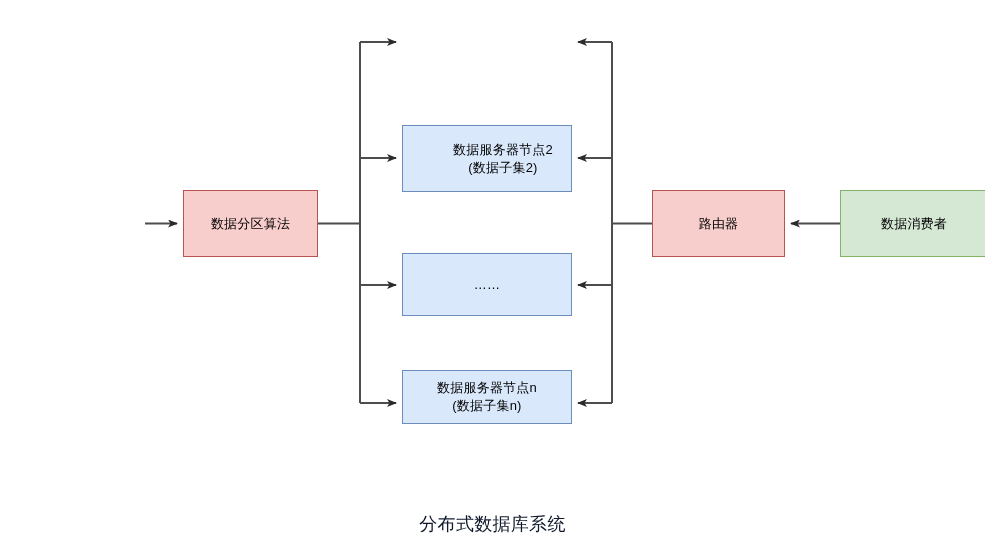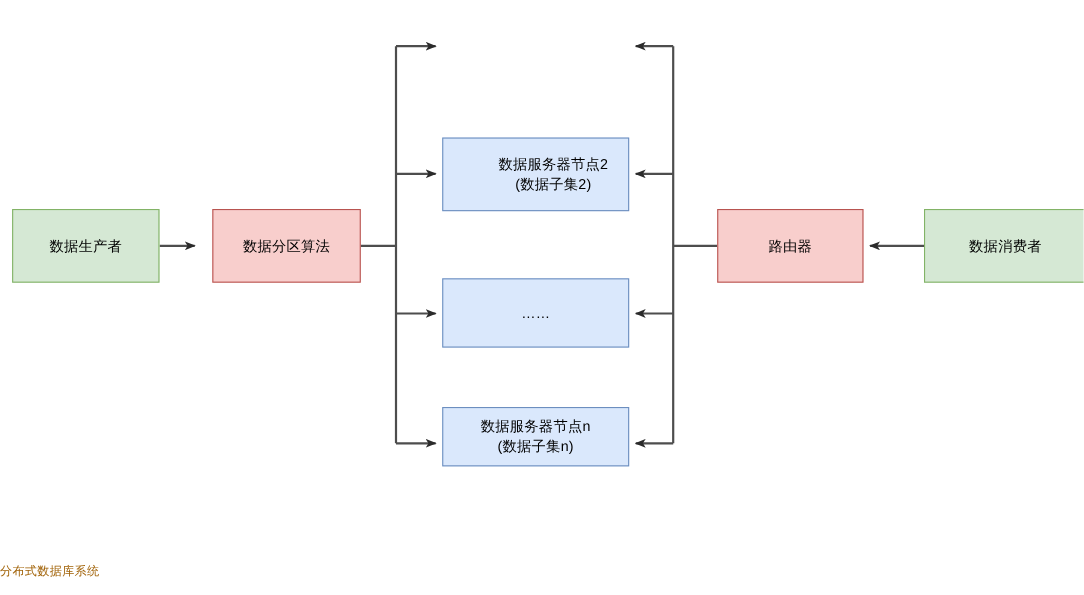--- a/index.html
+++ b/index.html
@@ -53,22 +53,23 @@
     border: 1px solid #6c8ebf;
   }
   .node-label {
     display: block;
     width: 100%;
     white-space: pre-line;
   }
   .caption {
     position: absolute;
     width: 100%;
-    font-size: 11px;
-    color: #a16207;
+    text-align: center;
+    font-size: 18px;
+    color: #0f172a;
     letter-spacing: 0.3px;
   }
 </style>
 </head>
 <body>
 
 <div id="diagram-canvas">
 
   <svg class="edges" viewBox="0 0 985 541" width="985" height="541" xmlns="http://www.w3.org/2000/svg">
     <defs>
@@ -106,25 +107,22 @@
 
       <path d="M612,285 L578,285" marker-end="url(#arrow-left)"></path>
 
       <path d="M612,403 L578,403" marker-end="url(#arrow-left)"></path>
 
       <path d="M840,223.5 L791,223.5" marker-end="url(#arrow-left)"></path>
 
     </g>
   </svg>
 
-  <div class="node node-green" style="left:11px; top:190px; width:134px; height:67px;">
-    <span class="node-label">数据生产者</span>
-  </div>
 
-  <div class="node node-pink" style="left:183px; top:190px; width:135px; height:67px;margin-left:10px;">
+  <div class="node node-pink" style="left:183px; top:190px; width:135px; height:67px;">
     <span class="node-label">数据分区算法</span>
   </div>
 
 
   <div class="node node-blue" style="left:402px; top:125px; width:170px; height:67px;padding-left:32px;">
     <span class="node-label">数据服务器节点2
 (数据子集2)</span>
   </div>
 
   <div class="node node-blue" style="left:402px; top:253px; width:170px; height:63px;">

